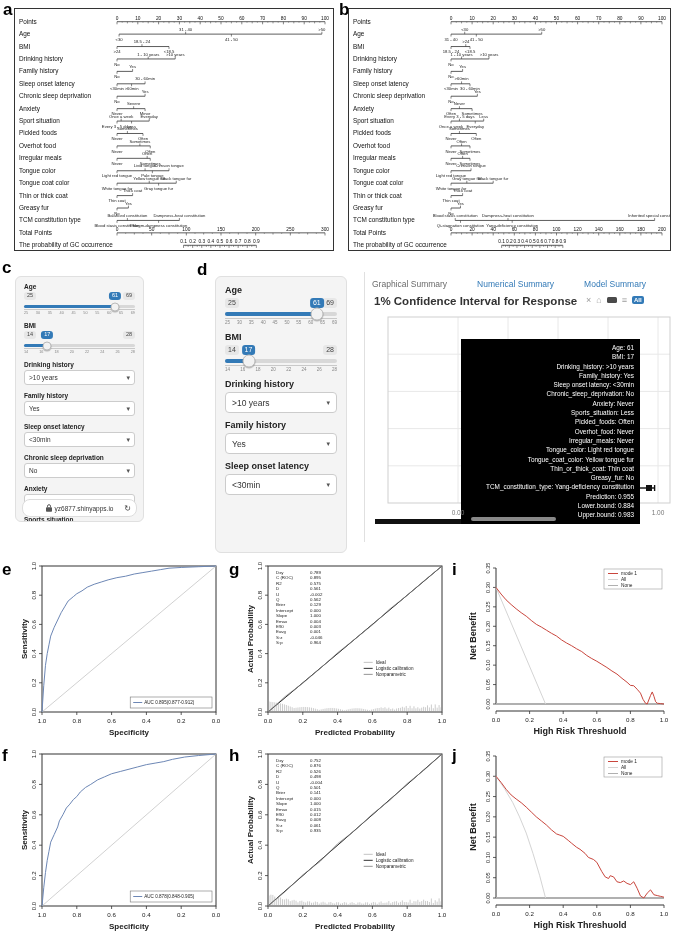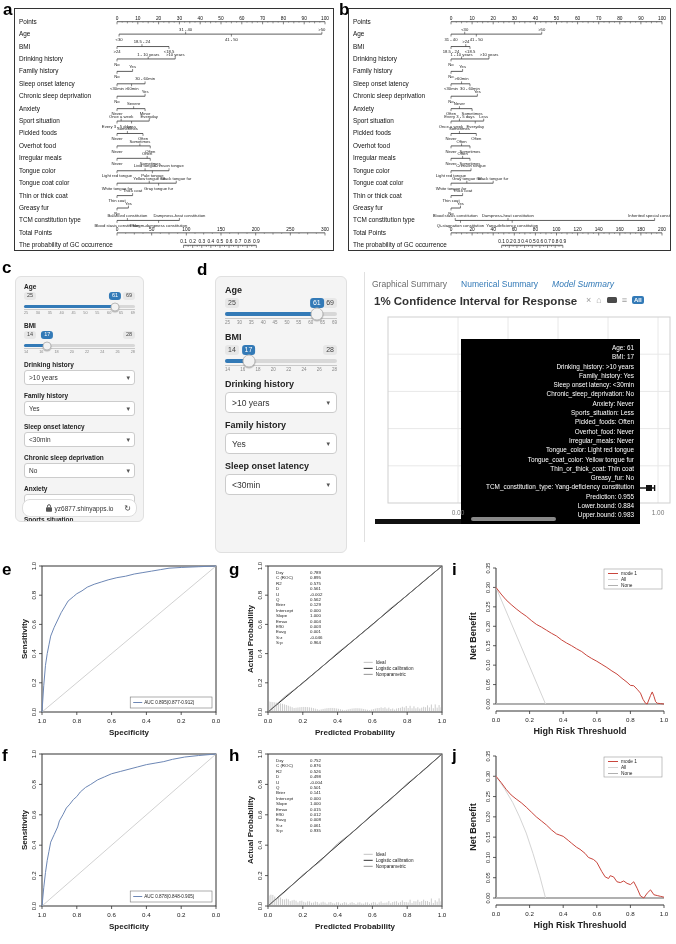--- a/index.html
+++ b/index.html
@@ -28,21 +28,21 @@
   .app-lg .s-handle{width:11px;height:11px;}
   .s-ruler{display:flex;justify-content:space-between;color:#888;border-top:1px solid #c9c9c9;padding-top:1px;}
   .app-sm .s-ruler{font-size:3.8px;}
   .app-lg .s-ruler{font-size:4.5px;}
   .dd-box{background:#fff;border:1px solid #ccc;border-radius:3px;display:flex;align-items:center;justify-content:space-between;color:#333;}
   .app-sm .dd-box{height:13px;font-size:6.5px;padding:0 4px;}
   .app-lg .dd-box{height:19px;font-size:8.5px;padding:0 6px;border-radius:4px;}
   .caret{color:#555;font-size:7px;line-height:1;}
   .urlbar{position:absolute;left:6px;right:6px;bottom:4px;height:16px;background:#fff;border:1px solid #ddd;border-radius:8px;display:flex;align-items:center;justify-content:center;font-size:6.5px;color:#333;gap:3px;}
   .urlbar .refresh{position:absolute;right:5px;font-size:8px;color:#444;}
-  .tabs{position:absolute;display:flex;gap:14px;font-size:8.5px;white-space:nowrap;}
+  .tabs{position:absolute;display:flex;gap:30px;font-size:8.5px;white-space:nowrap;}
   .tab{cursor:default;}
   .tab.active{color:#6b6b6b;}
   .summary-title{position:absolute;font-weight:bold;font-size:11.5px;color:#333;white-space:nowrap;}
   .tb-icons{position:absolute;display:flex;align-items:center;gap:5px;color:#9a9a9a;font-size:9px;}
   .tb-box{display:inline-block;width:10px;height:6px;background:#4a4a4a;border-radius:1.5px;}
   .tb-all{color:#fff;font-size:6px;padding:1px 2px;border-radius:2px;font-weight:bold;}
   .tooltip{position:absolute;background:#000;color:#fff;text-align:right;padding:4px 6px 2px 4px;box-sizing:border-box;}
   .tooltip .tl{font-size:6.4px;line-height:9.3px;white-space:nowrap;}
   .scrollpill{position:absolute;left:10px;bottom:3px;width:85px;height:4px;background:#888;border-radius:2px;}
   .axlab{position:absolute;font-size:6.5px;color:#777;width:22px;text-align:center;}
@@ -783,21 +783,21 @@
           </div>
         </div>
       </div>
   </div>
 
   <div class="vdivider" style="left:364px;top:272px;height:270px;"></div>
 
   <div class="tabs" style="left:372px;top:279px;" id="d-tabs">
       <span class="tab active" style="color: rgb(107, 107, 107);">Graphical Summary</span>
       <span class="tab" style="color: rgb(51, 122, 183); text-align: right;">Numerical Summary</span>
-      <span class="tab" style="color: rgb(51, 122, 183); font-style: italic;">Model Summary</span>
+      <span class="tab" style="color: rgb(51, 122, 183);">Model Summary</span>
     </div>
   <div class="summary-title" style="left:374px;top:295px;">1% Confidence Interval for Response</div>
   <div class="tb-icons" style="left:586px;top:295px;">
     <span>×</span>
     <span>⌂</span>
     <span class="tb-box"></span>
     <span>≡</span>
     <span class="tb-all" id="tb-all" style="background: rgb(51, 122, 183);">All</span>
   </div>
 

